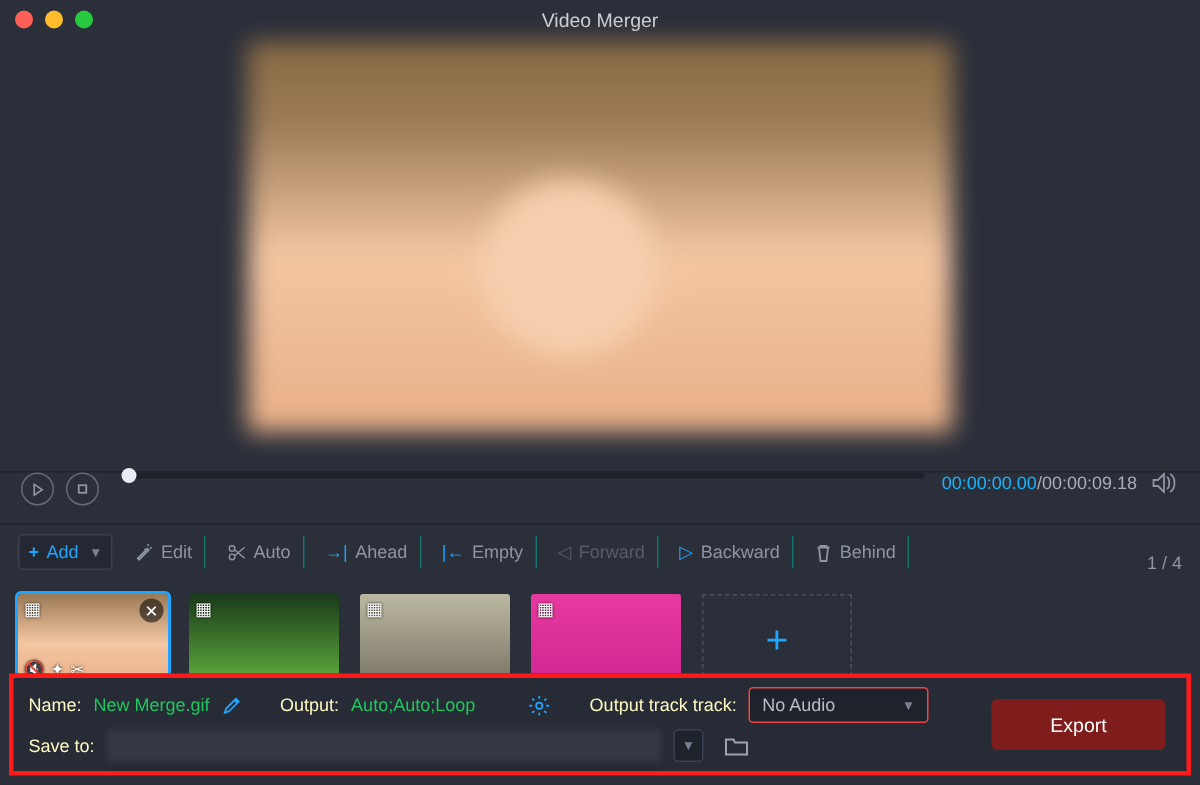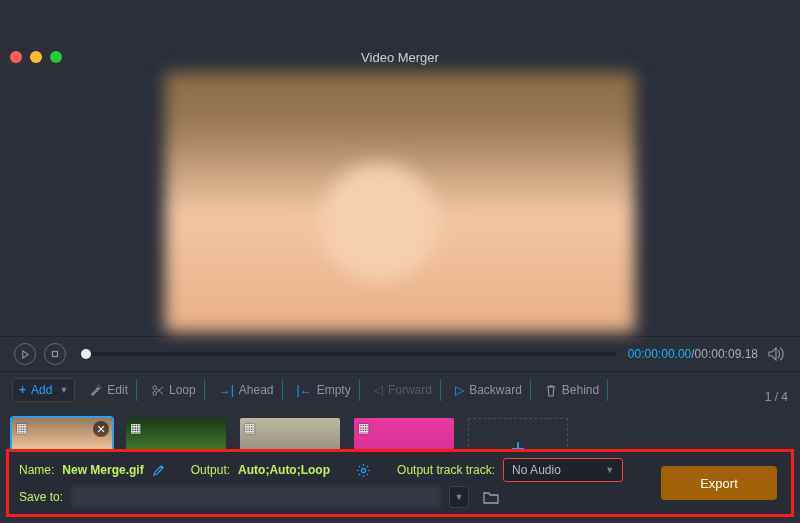--- a/index.html
+++ b/index.html
@@ -14,21 +14,20 @@
     position: relative;
   }
   
   .titlebar {
     height: 26px;
     display: flex;
     align-items: center;
     padding: 0 10px;
     background: #2b2f3a;
     position: relative;
-    margin-top: 44px;
   }
   .traffic-lights { display: flex; gap: 8px; }
   .dot { width: 12px; height: 12px; border-radius: 50%; }
   .dot.red { background: #ff5f56; }
   .dot.yellow { background: #ffbd2e; }
   .dot.green { background: #27c93f; }
   .title { position: absolute; left: 0; right: 0; text-align: center; color: #cfd3da; font-size: 13px; }
 
   
   .preview-area { height: 266px; display: flex; justify-content: center; align-items: flex-start; padding-top: 2px; }
@@ -39,21 +38,21 @@
     overflow: hidden;
   }
   .preview-canvas::after{
     content:""; position:absolute; left:28%; top:34%; width:44%; height:60%;
     background: radial-gradient(circle at 40% 40%, #f6cfae 0 38%, transparent 39%);
     filter: blur(4px);
   }
 
   
   .playback {
-    height: 36px; display: flex; align-items: center; padding: 12px 14px; border-top: 1px solid #1f232c; border-bottom: 1px solid #1f232c;
+    height: 36px; display: flex; padding: 0 14px; border-top: 1px solid #1f232c; border-bottom: 1px solid #1f232c; margin-top: 22px;
   }
   .icon-btn {
     width: 22px; height: 22px; border-radius: 50%; border: 1px solid #636a78; display: flex; align-items: center; justify-content: center; color: #8e95a3; margin-right: 8px;
   }
   .seek {
     flex: 1; height: 4px; background: #1e222b; border-radius: 2px; margin: 0 12px; position: relative;
   }
   .seek .knob { position: absolute; left: 0; top: 50%; transform: translate(-50%,-50%); width: 10px; height: 10px; background: #e9edf3; border-radius: 50%; }
   .time { font-size: 12px; }
   .time .cur { color: #15b6ff; }
@@ -94,35 +93,35 @@
 
   
   .settings-wrap {
     position: absolute; left: 6px; right: 6px; bottom: 6px; height: 68px;
     border: 3px solid #ff1a1a;
     background: #272b35;
     padding: 6px 10px;
     display: flex; flex-direction: column; justify-content: space-between;
   }
   .row { display: flex; align-items: center; gap: 8px; }
-  .field-label { color: #bef264; }
-  .field-value { color: #bef264; font-weight: bold; }
+  .field-label { color: #fef9c3; }
+  .field-value { color: #22c55e; }
   .pencil { color: #1ea5ff; margin-right: 18px; }
   .gear { color: #1ea5ff; margin-right: 18px; }
   .select {
     background: #1e222b; color: #b7bcc6; padding: 4px 8px; border: 1px solid #ef4444; border-radius: 3px; display: inline-flex; align-items: center; gap: 30px;
     min-width: 120px; justify-content: space-between;
   }
   .select .tri { font-size: 9px; color: #7a8190; }
   .path-box { background: #333844; height: 22px; width: 370px; border-radius: 3px; filter: blur(2px); }
   .path-dd { width: 20px; height: 22px; background: #1e222b; border: 1px solid #3b4150; border-radius: 3px; display:flex;align-items:center;justify-content:center; }
   .folder-ic { color: #9ca2ae; margin-left: 6px; }
   .export-btn {
     position: absolute; right: 14px; top: 14px;
-    width: 116px; height: 34px; background: #a16207; color: #fff; border-radius: 4px; display: flex; align-items: center; justify-content: center; font-size: 13px;
+    width: 116px; height: 34px; background: #7f1d1d; color: #fff; border-radius: 4px; display: flex; align-items: center; justify-content: center; font-size: 13px;
   }
   svg { display: block; }
 </style>
 </head>
 <body>
 
 <div class="titlebar">
   <div class="traffic-lights">
     <div class="dot red"></div>
     <div class="dot yellow"></div>
@@ -170,21 +169,21 @@
         <path d="M3 11l7-7 1 1-7 7zM10 2l1-1M12 4l1-1M9 5l-1-1" stroke="currentColor" stroke-width="1.2" fill="none"></path>
       </svg>
     <span>Edit</span>
   </div>
   <div class="tool-btn">
     <svg width="13" height="13" viewBox="0 0 14 14">
         <circle cx="4" cy="10" r="2" fill="none" stroke="currentColor"></circle>
         <circle cx="4" cy="4" r="2" fill="none" stroke="currentColor"></circle>
         <path d="M6 5l7 6M6 9l7-6" stroke="currentColor" fill="none"></path>
       </svg>
-    <span>Loop</span>
+    <span>Auto</span>
   </div>
   <div class="tool-btn">
     <span style="color:#1ea5ff;">→|</span>
     <span>Ahead</span>
   </div>
   <div class="tool-btn">
     <span style="color:#1ea5ff;">|←</span>
     <span>Empty</span>
   </div>
   <div class="tool-btn disabled">

